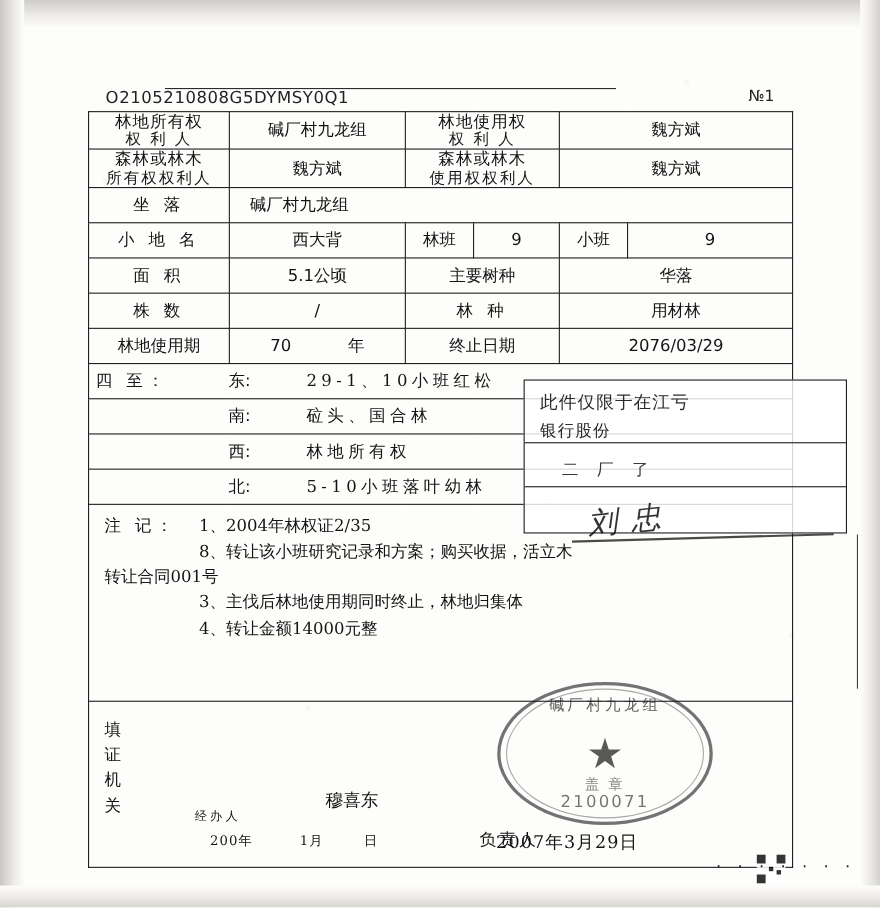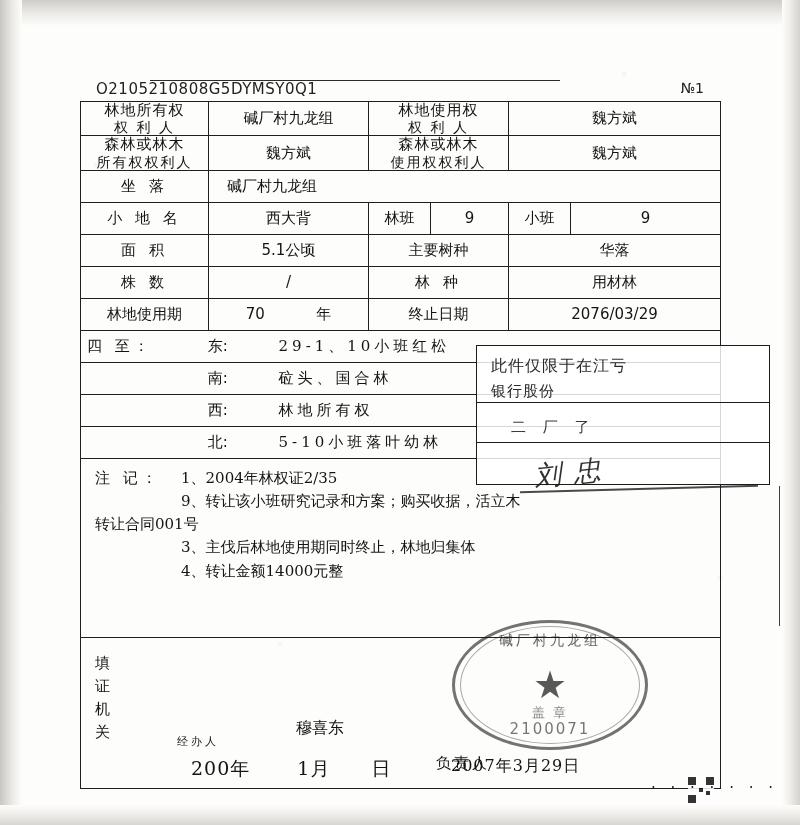--- a/index.html
+++ b/index.html
@@ -190,21 +190,21 @@
   .issuer-resp {
     position: absolute;
     left: 355px; top: 80px;
     font-size: 15px;
     letter-spacing: 3px;
     margin-top: 36px;
   }
   .date-row {
     position: absolute;
     left: 110px; top: 118px;
-    font-size: 19px;
+    font-size: 12px;
     font-family: "DejaVu Serif", serif;
     letter-spacing: 1px;
   }
   .date-row span.unit { letter-spacing: 0; }
   .date-row2 {
     position: absolute;
     left: 370px; top: 118px;
     font-size: 16px;
     font-family: "DejaVu Serif", serif;
     letter-spacing: 1px;
@@ -466,21 +466,21 @@
           <span class="boundary-dir">北:</span>
           <span class="boundary-text">5-10小班落叶幼林</span>
         </td>
       </tr>
 
       <tr>
         <td class="notes-cell" colspan="6" style="height:160px;">
           <span class="notes-label">注  记：</span>
           <div class="notes-lines">
             <div>1、2004年林权证2/35</div>
-            <div>9、转让该小班研究记录和方案；购买收据，活立木</div>
+            <div>8、转让该小班研究记录和方案；购买收据，活立木</div>
             <div class="indentless">转让合同001号</div>
             <div>3、主伐后林地使用期同时终止，林地归集体</div>
             <div>4、转让金额14000元整</div>
           </div>
         </td>
       </tr>
 
       <tr>
         <td class="issuer-cell" colspan="6">
           <div class="issuer-label">

